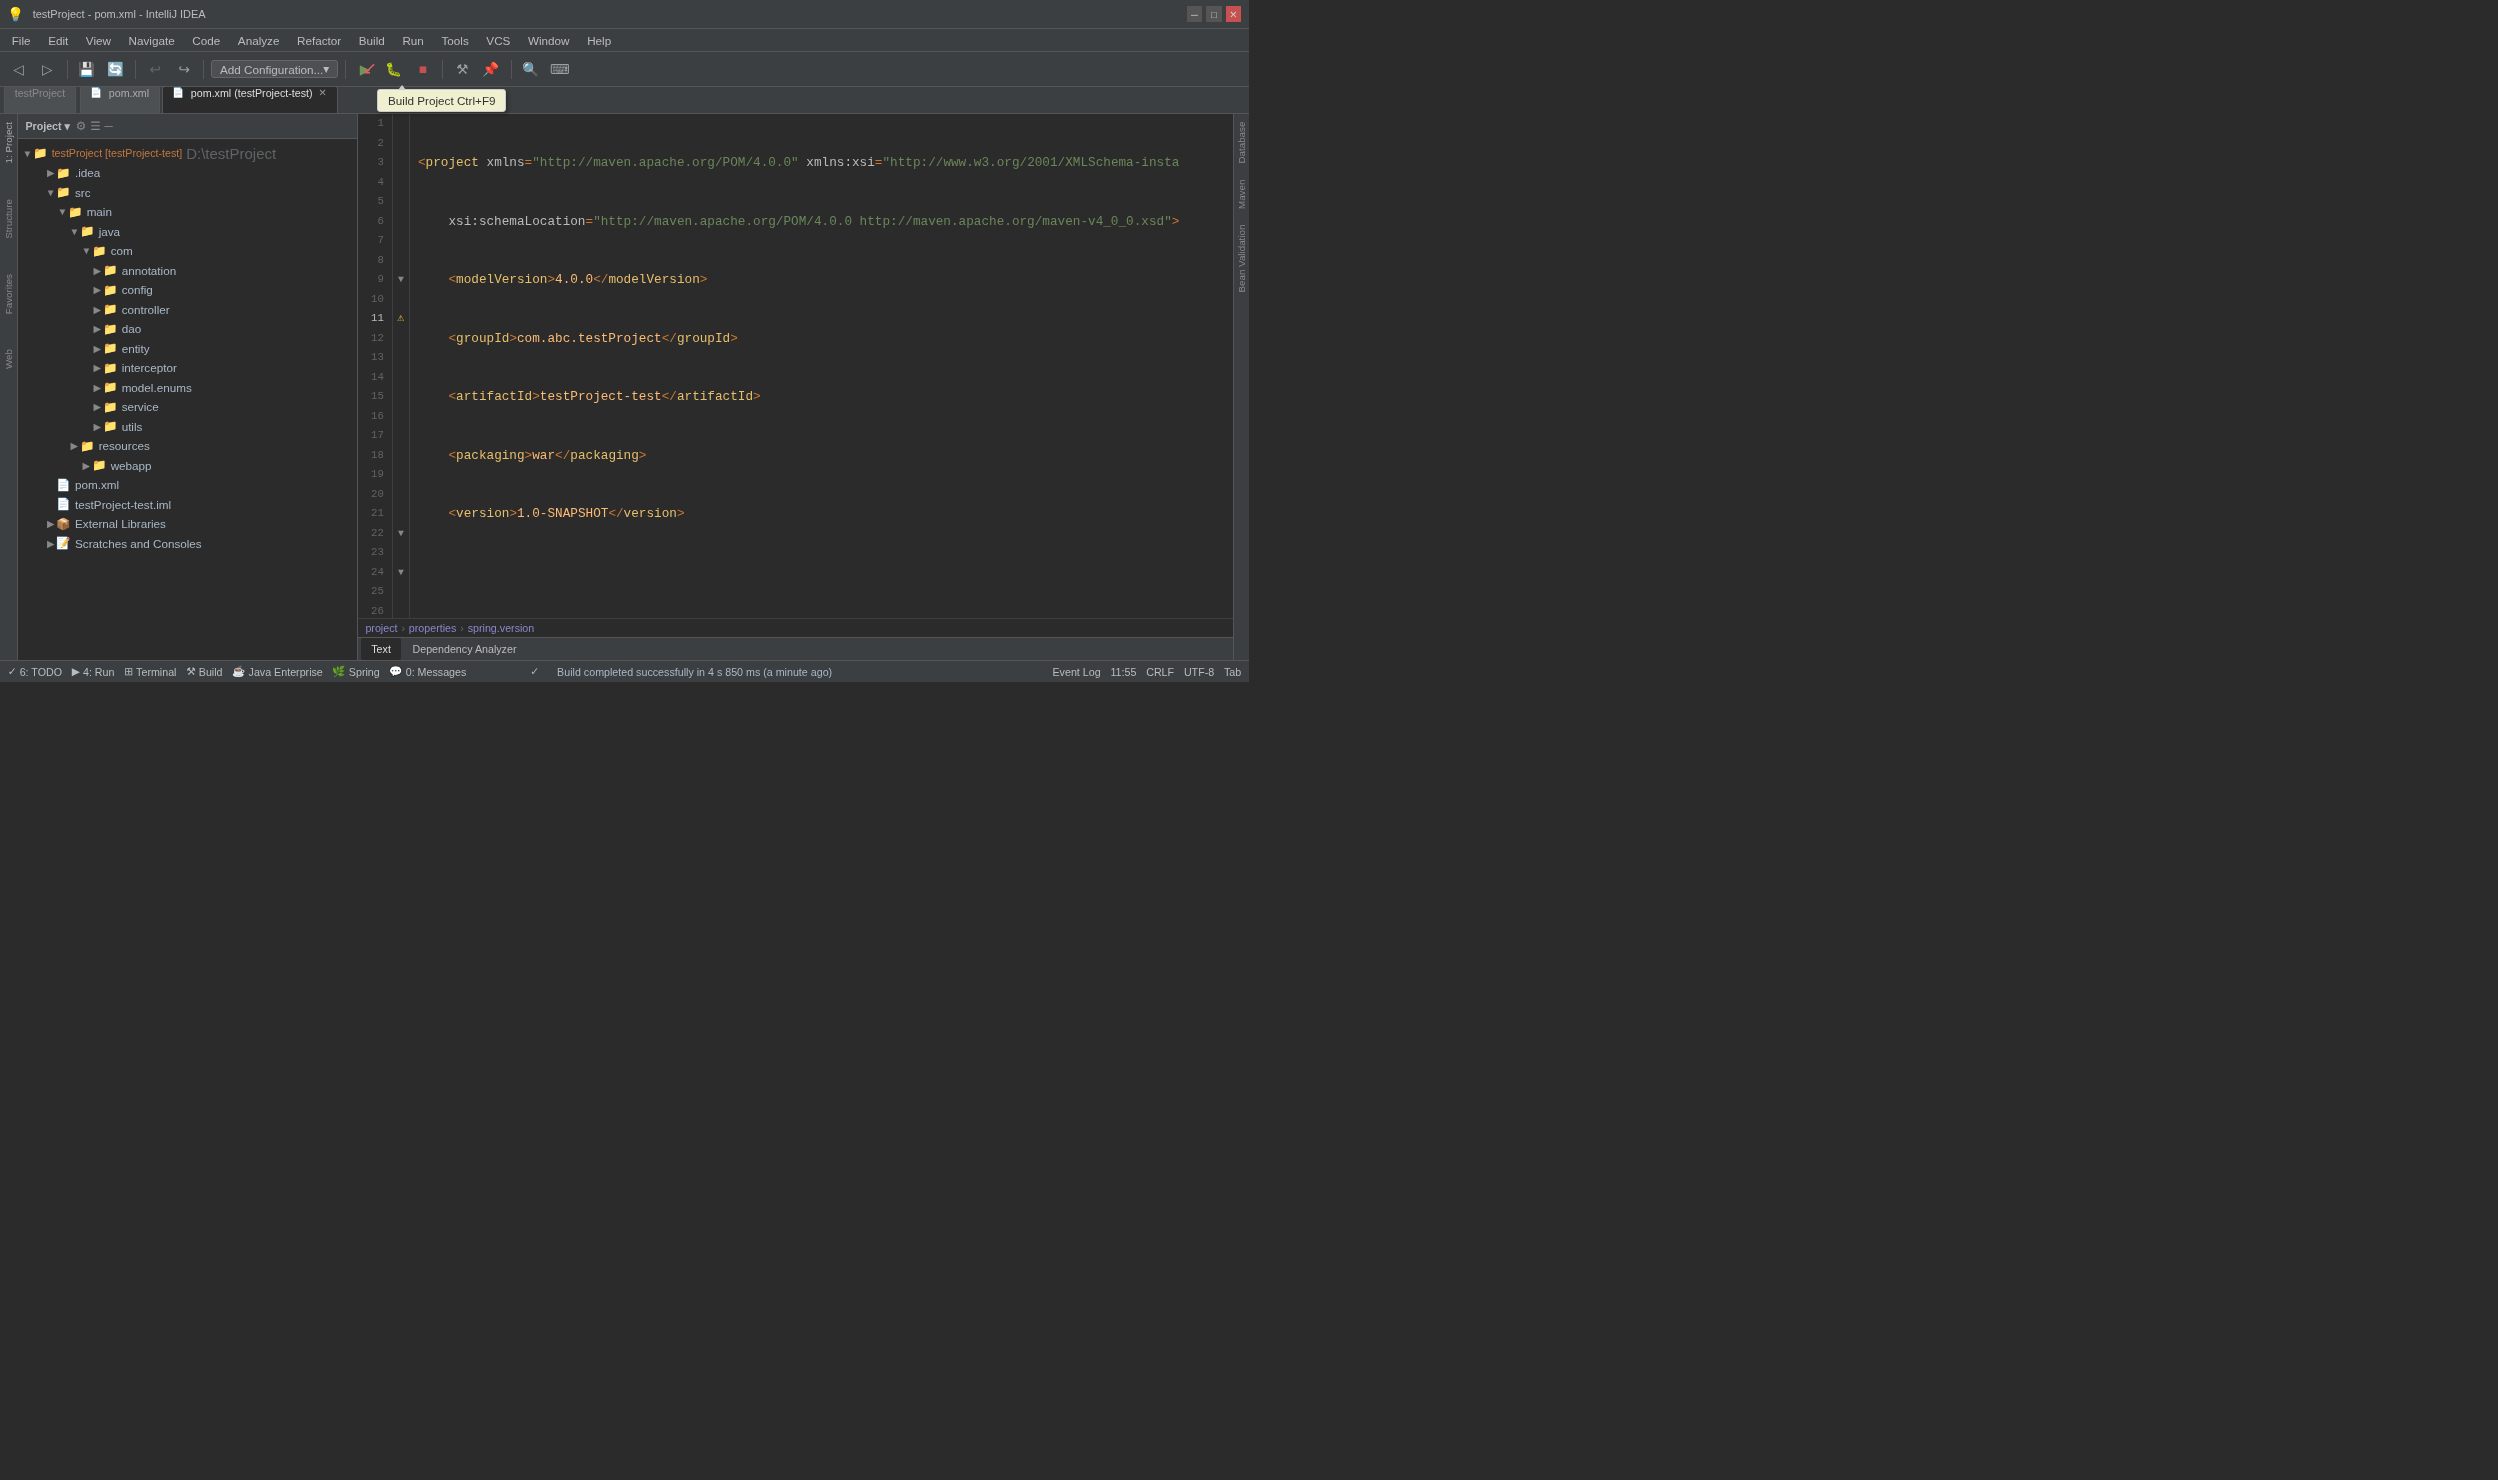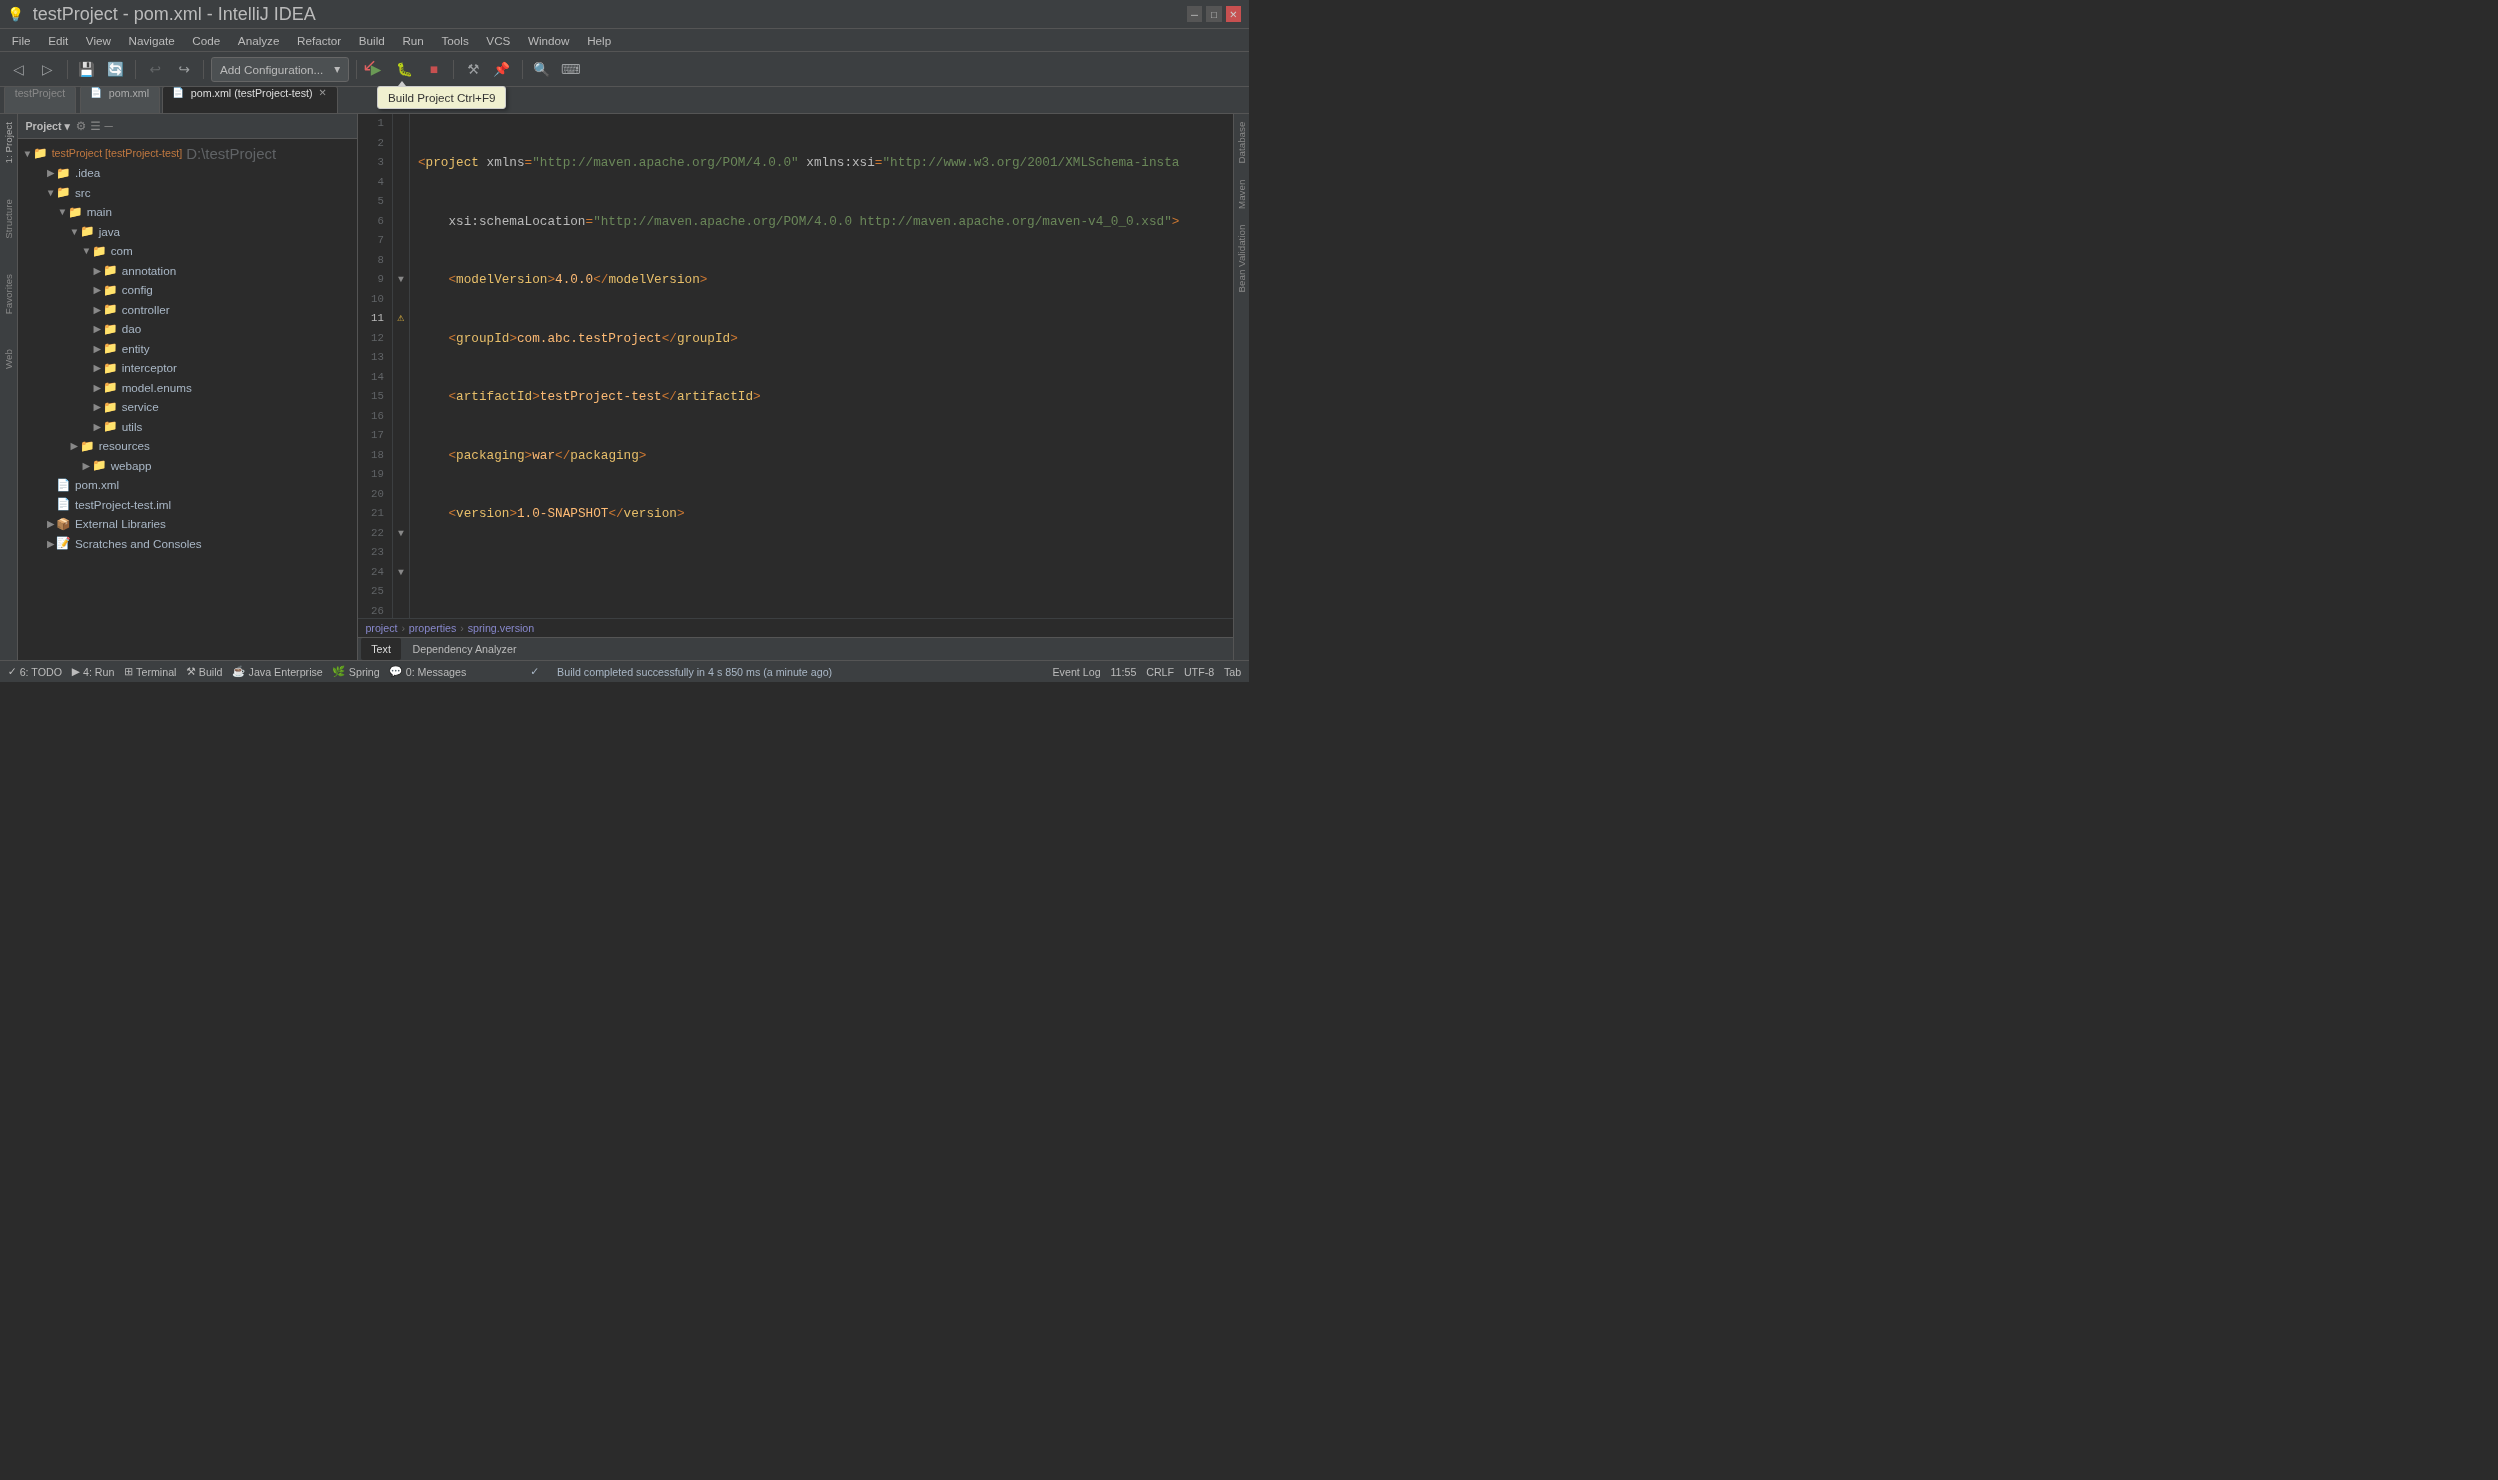--- a/index.html
+++ b/index.html
@@ -24,21 +24,21 @@
       padding: 0 7.8px;
       border-bottom: 1px solid #555;
     }
     .title-bar-left {
       display: flex;
       align-items: center;
       gap: 7.8px;
     }
     .title-bar-title {
       color: #bbb;
-      font-size: 18px;
+      font-size: 11px;
     }
     .title-bar-controls {
       display: flex;
       gap: 3.9px;
     }
     .title-btn {
       width: 15.6px; height: 15.6px;
       background: #555;
       border: none;
       color: #ccc;
@@ -89,22 +89,22 @@
     .tb-separator { width: 1px; height: 19.5px; background: #555; margin: 0 2.9px; }
 
     .config-dropdown {
       background: #4c5052;
       border: 1px solid #666;
       color: #bbb;
       font-size: 11.7px;
       padding: 2.9px 7.8px;
       border-radius: 2.9px;
       cursor: pointer;
-      display: flex; align-items: center; gap: 11px;
-      height: 25px;
+      display: flex; align-items: center; gap: 0;
+      height: 18px;
       justify-content: flex-end;
     }
 
     
     .build-tooltip {
       position: absolute;
       left: 166px;
       top: 29px;
       background: #f0f0d0;
       color: #333;

